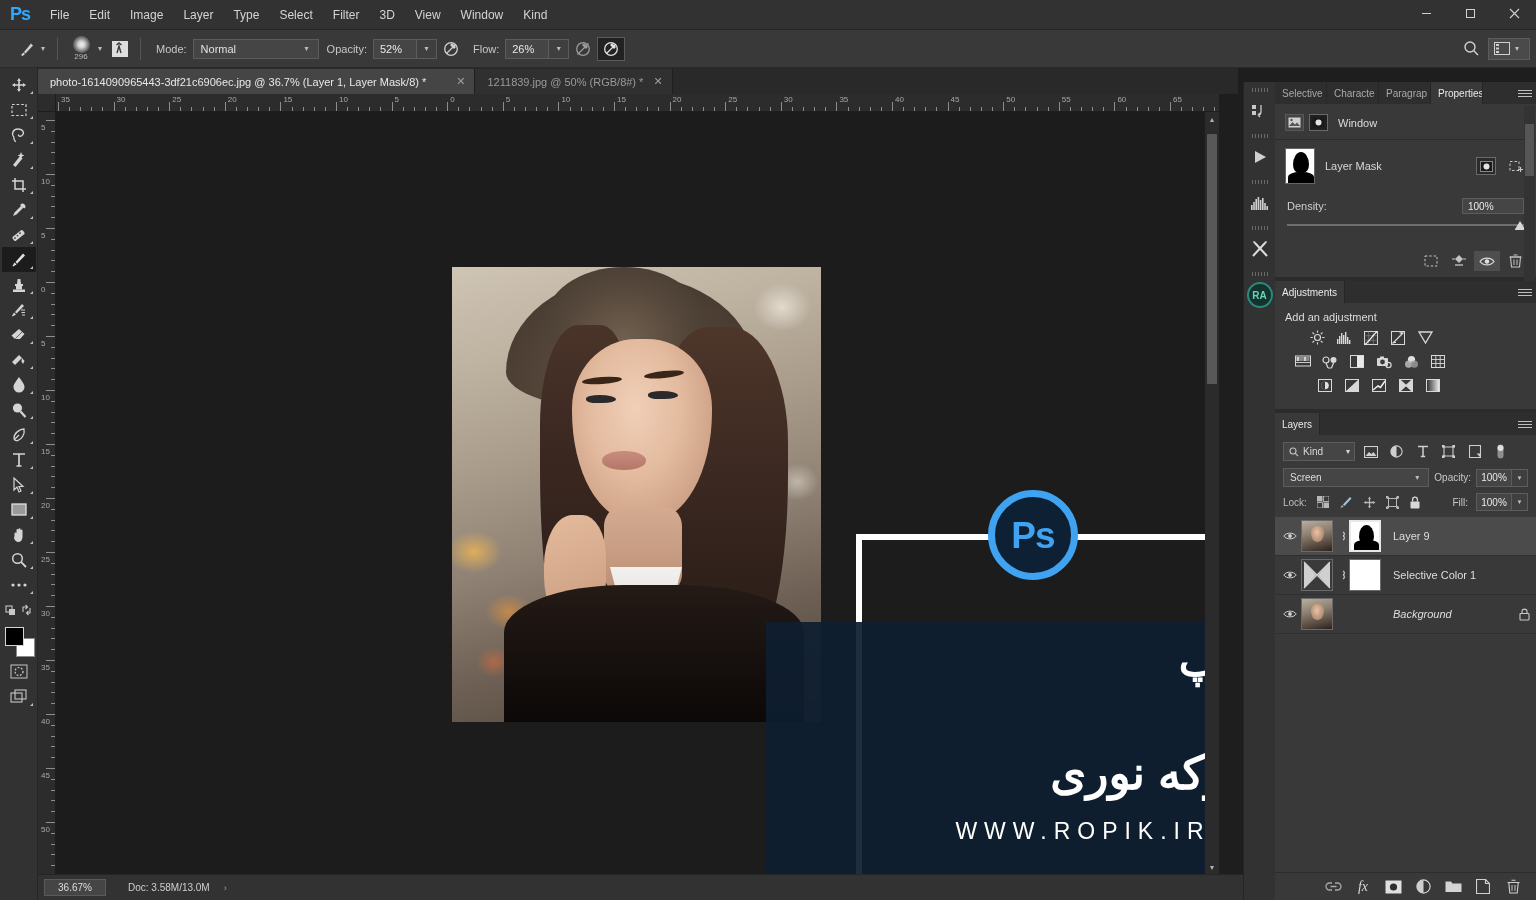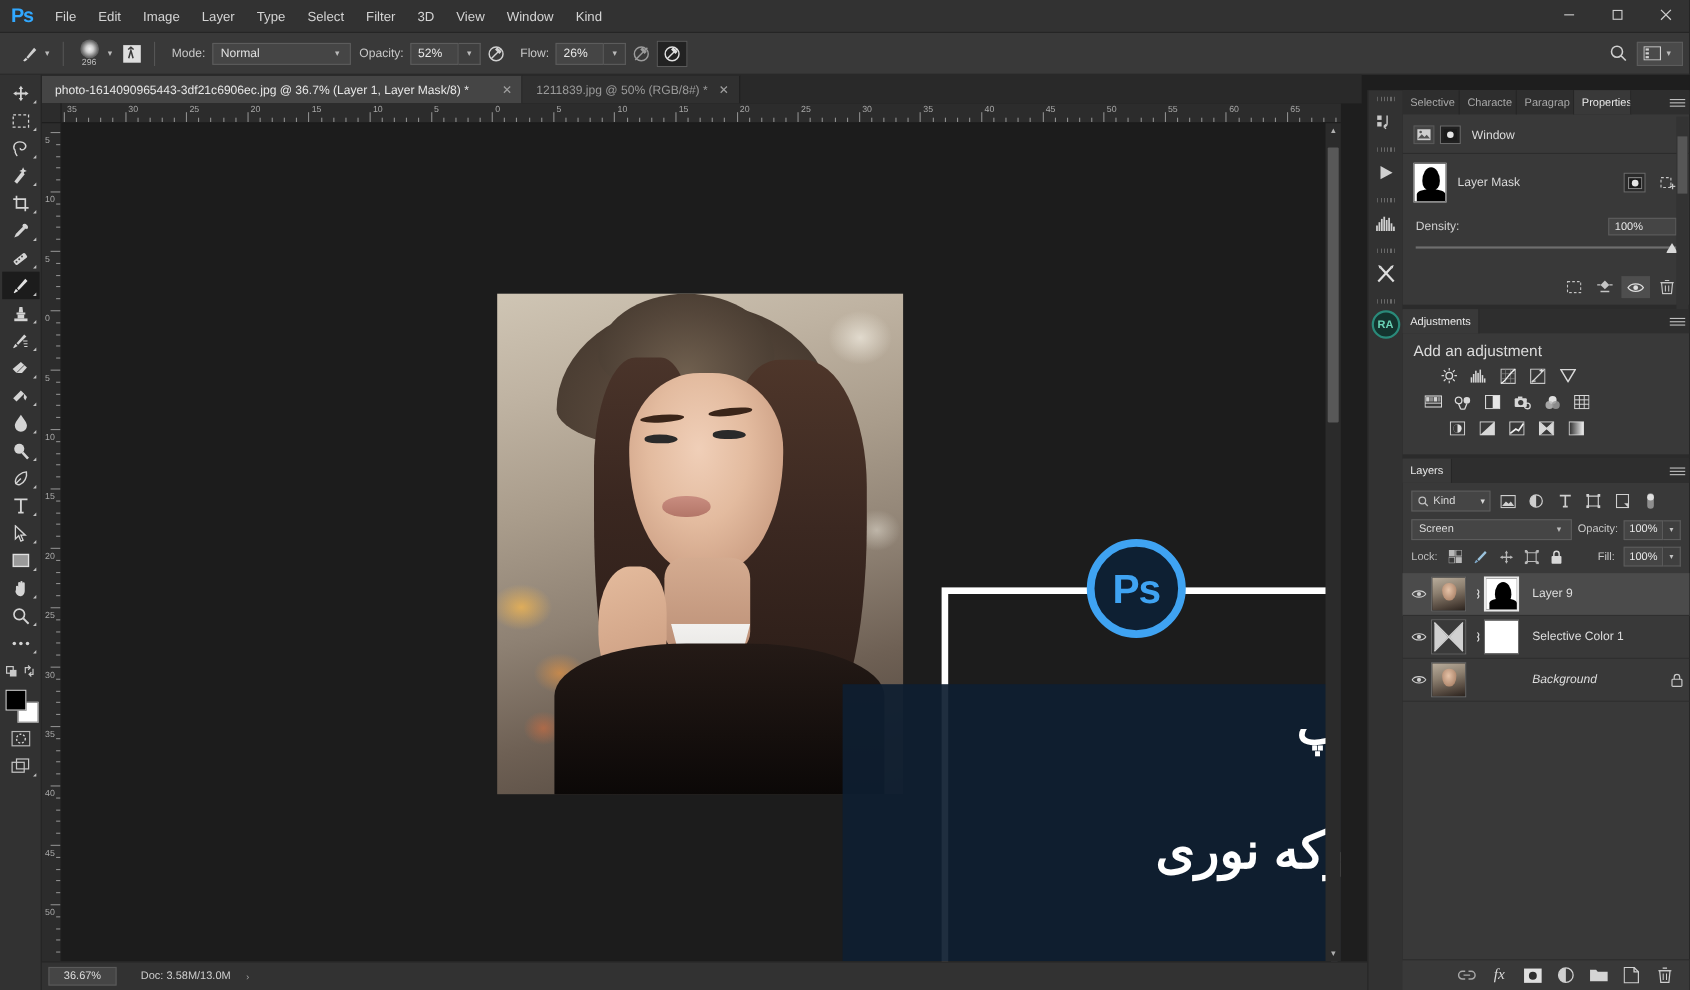--- a/index.html
+++ b/index.html
@@ -306,21 +306,21 @@
   }
   .prop-actions {
     display:flex; justify-content:flex-end; align-items:center; gap:2px;
     padding:6px 8px; margin-top:10px;
   }
   .pa-btn { width:26px; height:20px; display:flex; align-items:center; justify-content:center; }
   .pa-btn.sel { background:#4e4e4e; }
   .prop-scroll { position:absolute; right:1px; top:24px; width:11px; height:186px; background:#333; }
   .prop-scroll .th { position:absolute; top:18px; left:1px; width:9px; height:52px; background:#565656; }
 
-  .adj-title { font-size:14px; color:#dcdcdc; padding:8px 0 6px 10px; }
+  .adj-title { font-size:11px; color:#dcdcdc; padding:8px 0 6px 10px; }
   .adj-grid { padding:0 10px 8px 10px; }
   .adj-row { display:flex; gap:7px; margin-bottom:7px; }
   .adj-ico { width:20px; height:17px; display:flex; align-items:center; justify-content:center; }
   .adj-row.r1 { padding-left:22px; }
   .adj-row.r2 { padding-left:8px; }
   .adj-row.r3 { padding-left:30px; }
 
   .layers-body { position:relative; }
   .lfilter { display:flex; align-items:center; gap:5px; padding:7px 8px 5px 8px; }
   .kind-sel {
@@ -904,20 +904,21 @@
       <div class="ph-body"></div>
     </div>
     <div class="frame-white"></div>
     <div class="ps-badge">
       <span>Ps</span>
     </div>
     <div class="overlay">
       <div class="ov-l1">در  فتوشاپ</div>
 
       <div class="ov-l3">ساخت بوکه نوری</div>
+      <div class="ov-url">WWW.ROPIK.IR</div>
     </div>
   </div>
 
   <div class="scroll-v">
     <div class="arr" style="top:0">▲</div>
     <div class="thumb"></div>
     <div class="arr" style="bottom:0">▼</div>
   </div>
 
   <div class="statusbar">

